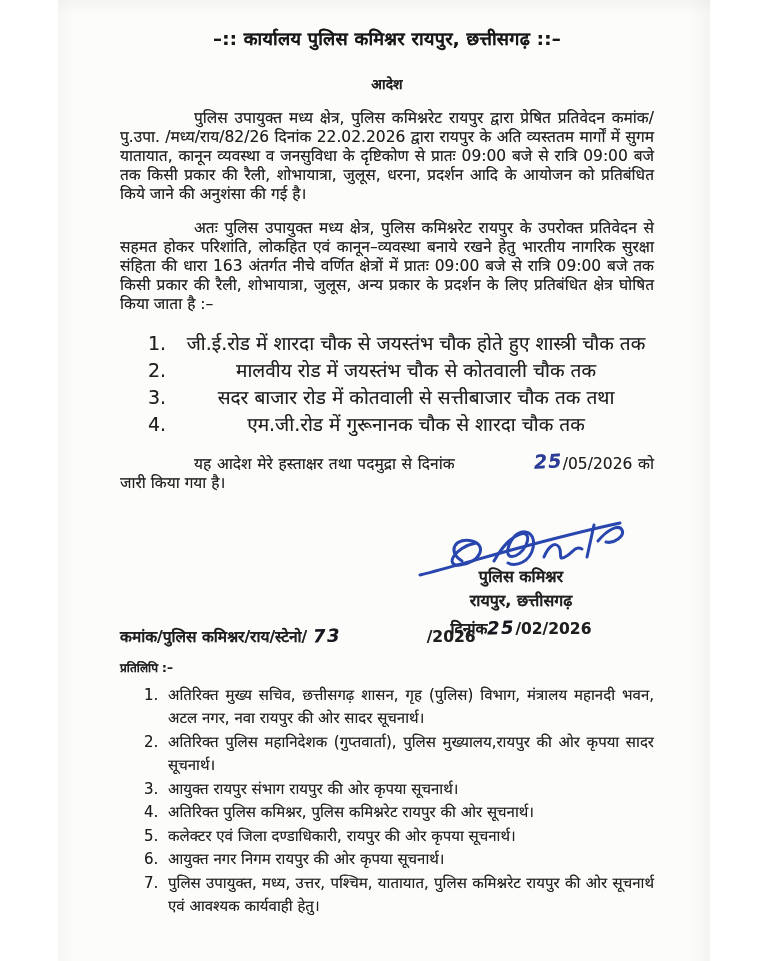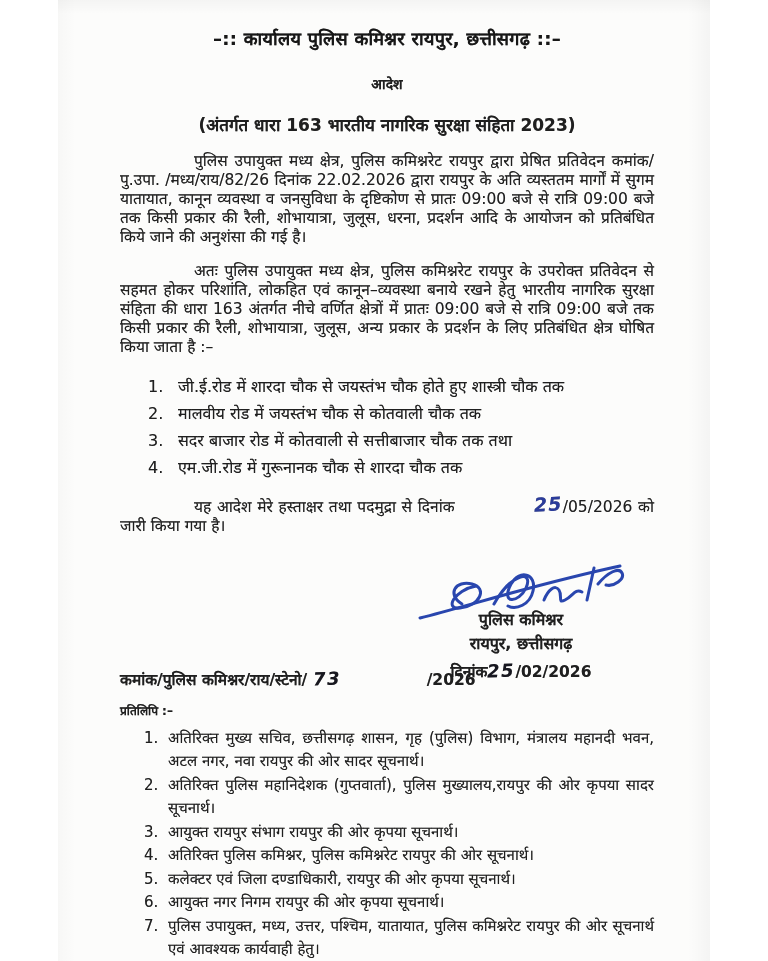--- a/index.html
+++ b/index.html
@@ -40,22 +40,23 @@
     text-shadow:0 0 .4px rgba(0,0,0,.4);
   }
   .para.indent{text-indent:74px;}
   ol.area-list{
     list-style:none;margin:8px 0 0 0;padding:0 0 0 28px;
     counter-reset:area;
   }
   ol.area-list li{
     position:relative;
     padding-left:30px;
-    font-size:16px;line-height:27px;font-weight:500;
+    font-size:19px;line-height:27px;font-weight:500;
     text-shadow:0 0 .4px rgba(0,0,0,.4);
+    text-align:center;
   }
   ol.area-list li::before{
     counter-increment:area;
     content:counter(area) ".";
     position:absolute;left:0;top:0;
   }
   .hand-blue{
     display:inline-block;
     font-style:italic;font-weight:700;
     font-size:19px;letter-spacing:1px;
@@ -118,21 +119,20 @@
 </head>
 <body>
 
 <div class="page">
   <div class="doc">
 
     <div class="center office-header">–:: कार्यालय पुलिस कमिश्नर रायपुर, छत्तीसगढ़ ::–</div>
 
     <div class="center order-title">आदेश</div>
 
-    <div class="center order-subtitle">(अंतर्गत धारा 163 भारतीय नागरिक सुरक्षा संहिता 2023)</div>
 
     <p class="para indent">पुलिस उपायुक्त मध्य क्षेत्र, पुलिस कमिश्नरेट रायपुर द्वारा प्रेषित प्रतिवेदन कमांक/पु.उपा. /मध्य/राय/82/26 दिनांक 22.02.2026 द्वारा रायपुर के अति व्यस्ततम मार्गों में सुगम यातायात, कानून व्यवस्था व जनसुविधा के दृष्टिकोण से प्रातः 09:00 बजे से रात्रि 09:00 बजे तक किसी प्रकार की रैली, शोभायात्रा, जुलूस, धरना, प्रदर्शन आदि के आयोजन को प्रतिबंधित किये जाने की अनुशंसा की गई है।</p>
 
     <p class="para indent">अतः पुलिस उपायुक्त मध्य क्षेत्र, पुलिस कमिश्नरेट रायपुर के उपरोक्त प्रतिवेदन से सहमत होकर परिशांति, लोकहित एवं कानून–व्यवस्था बनाये रखने हेतु भारतीय नागरिक सुरक्षा संहिता की धारा 163 अंतर्गत नीचे वर्णित क्षेत्रों में प्रातः 09:00 बजे से रात्रि 09:00 बजे तक किसी प्रकार की रैली, शोभायात्रा, जुलूस, अन्य प्रकार के प्रदर्शन के लिए प्रतिबंधित क्षेत्र घोषित किया जाता है :–</p>
 
     <ol class="area-list">
       <li>जी.ई.रोड में शारदा चौक से जयस्तंभ चौक होते हुए शास्त्री चौक तक</li>
       <li>मालवीय रोड में जयस्तंभ चौक से कोतवाली चौक तक</li>
       <li>सदर बाजार रोड में कोतवाली से सत्तीबाजार चौक तक तथा</li>
       <li>एम.जी.रोड में गुरूनानक चौक से शारदा चौक तक</li>

